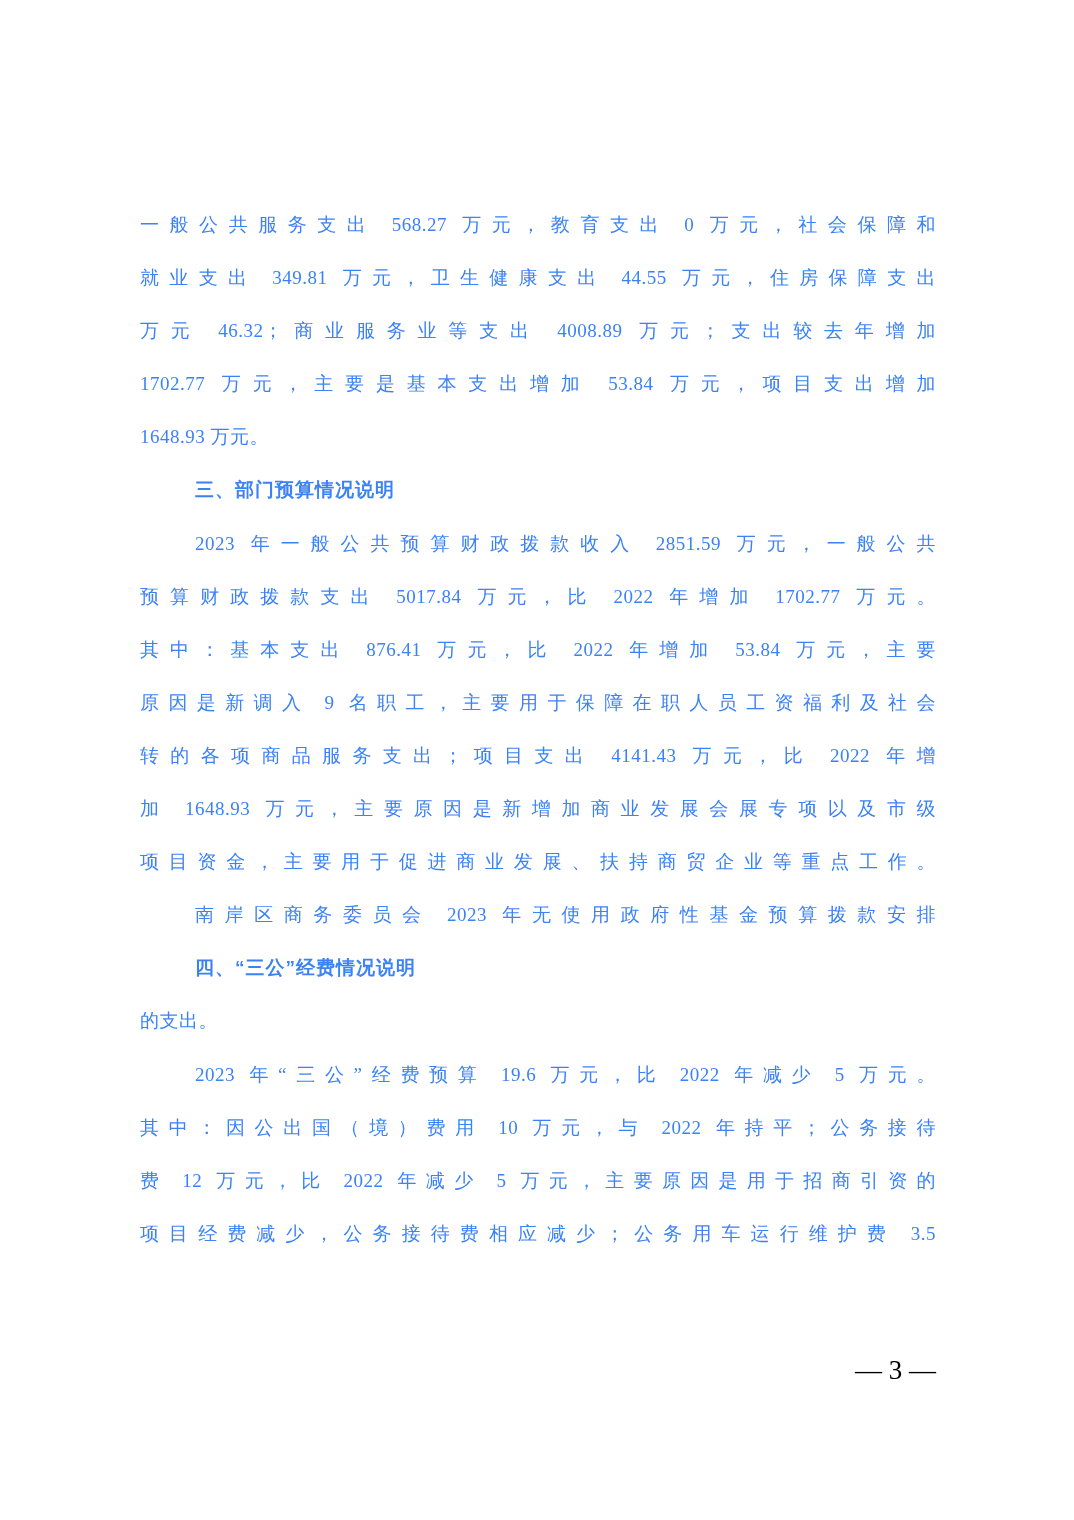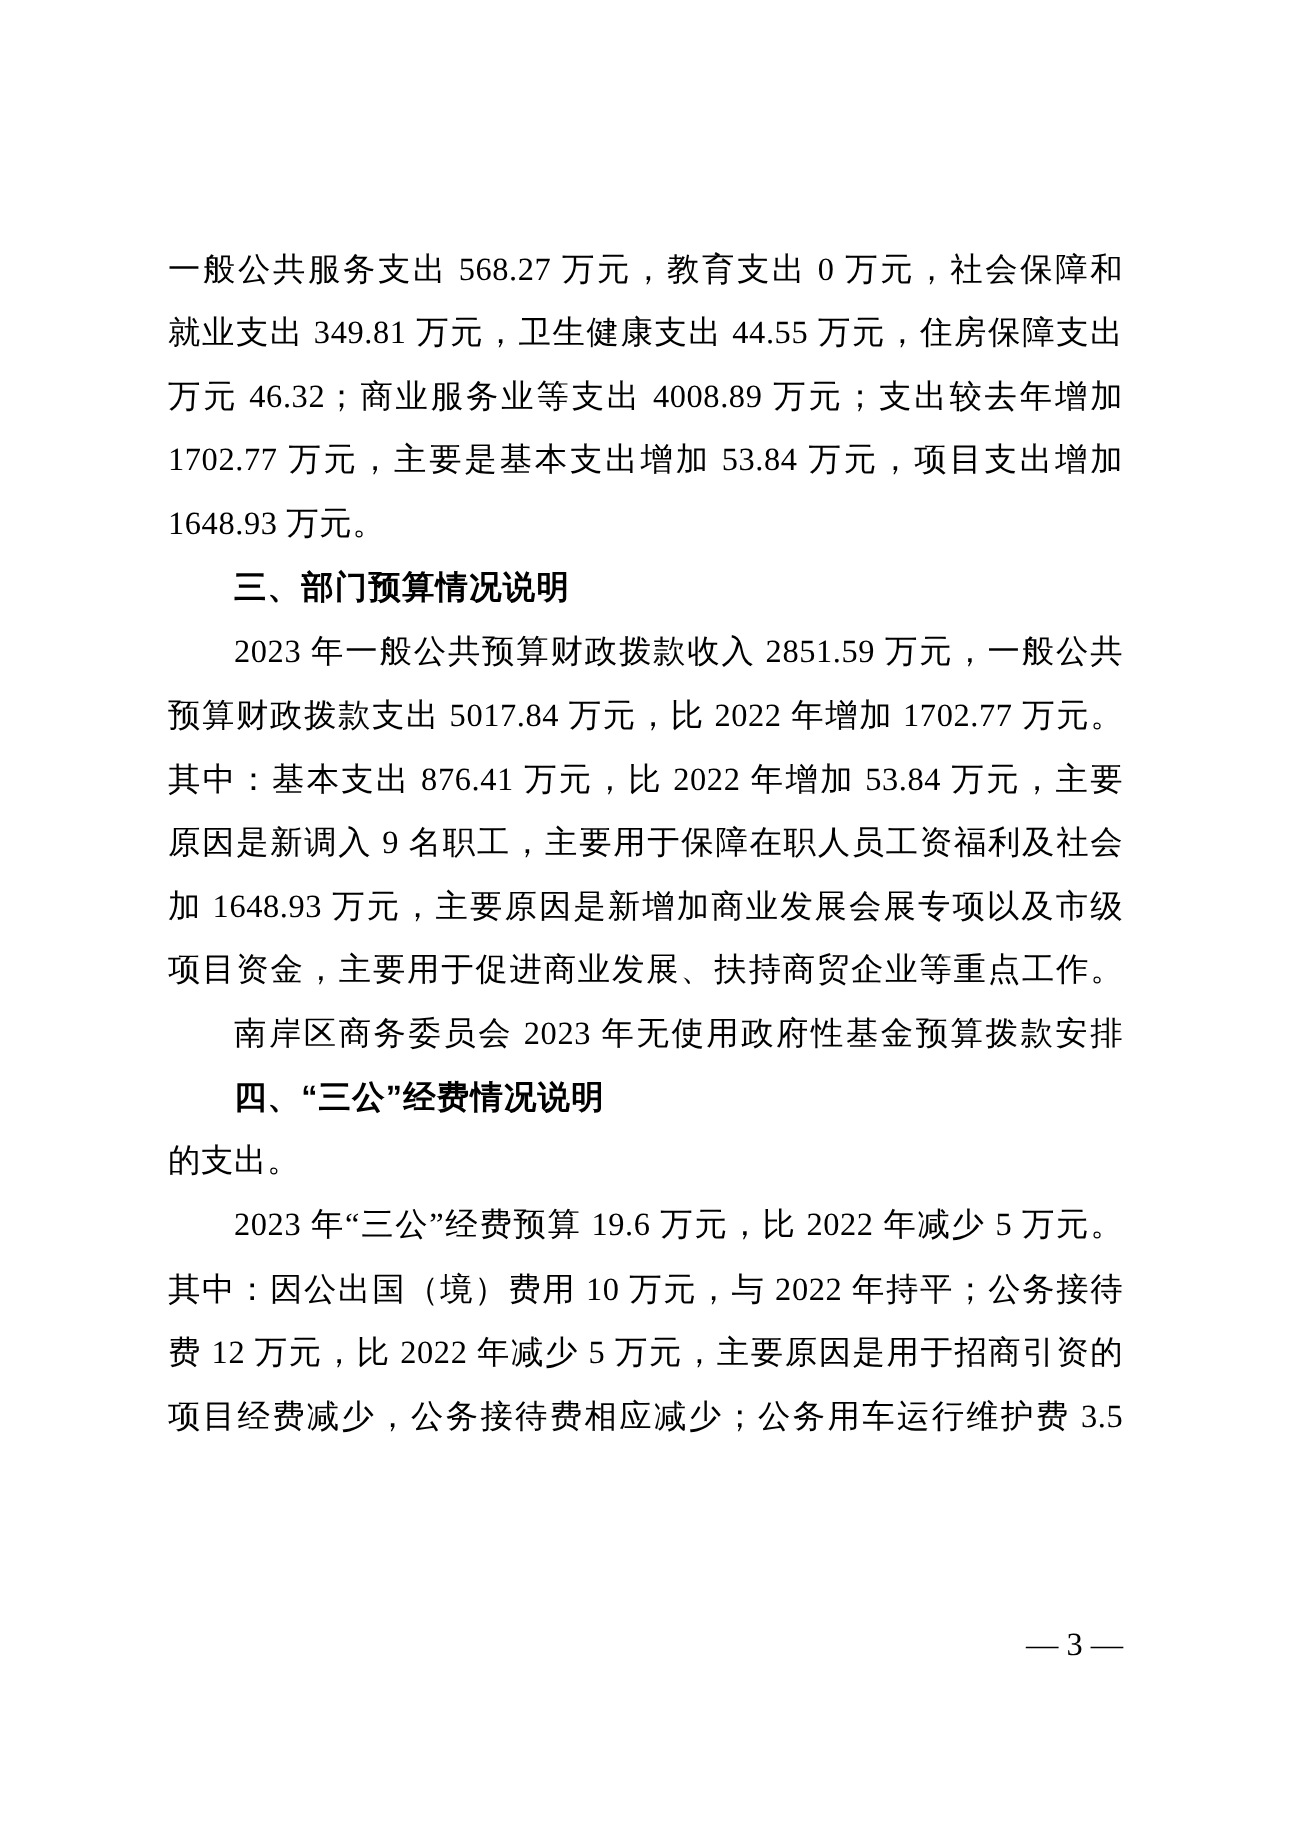--- a/index.html
+++ b/index.html
@@ -15,23 +15,23 @@
     overflow: hidden;
     font-family: "Liberation Serif", "DejaVu Serif", serif;
   }
   .content {
     position: absolute;
     left: 140px;
     top: 198px;
     width: 796px;
   }
   .line {
-    font-size: 27px;
+    font-size: 19px;
     line-height: 53.1px;
-    color: #000000;
+    color: #3b82f6;
     letter-spacing: 0.5px;
     white-space: normal;
   }
   .line.justify {
     text-align: justify;
     text-align-last: justify;
   }
   .line.indent {
     text-indent: 55px;
   }
@@ -60,20 +60,21 @@
       <div class="line justify">一般公共服务支出 568.27 万元，教育支出 0 万元，社会保障和</div>
       <div class="line justify">就业支出 349.81 万元，卫生健康支出 44.55 万元，住房保障支出</div>
       <div class="line justify">万元 46.32；商业服务业等支出 4008.89 万元；支出较去年增加</div>
       <div class="line justify">1702.77 万元，主要是基本支出增加 53.84 万元，项目支出增加</div>
       <div class="line">1648.93 万元。</div>
       <div class="line heading indent">三、部门预算情况说明</div>
       <div class="line indent justify">2023 年一般公共预算财政拨款收入 2851.59 万元，一般公共</div>
       <div class="line justify">预算财政拨款支出 5017.84 万元，比 2022 年增加 1702.77 万元。</div>
       <div class="line justify">其中：基本支出 876.41 万元，比 2022 年增加 53.84 万元，主要</div>
       <div class="line justify">原因是新调入 9 名职工，主要用于保障在职人员工资福利及社会</div>
+      <div class="line justify">转的各项商品服务支出；项目支出 4141.43 万元，比 2022 年增</div>
       <div class="line justify">加 1648.93 万元，主要原因是新增加商业发展会展专项以及市级</div>
       <div class="line justify">项目资金，主要用于促进商业发展、扶持商贸企业等重点工作。</div>
       <div class="line indent justify">南岸区商务委员会 2023 年无使用政府性基金预算拨款安排</div>
       <div class="line heading indent">四、“三公”经费情况说明</div>
       <div class="line">的支出。</div>
       <div class="line indent justify">2023 年“三公”经费预算 19.6 万元，比 2022 年减少 5 万元。</div>
       <div class="line justify">其中：因公出国（境）费用 10 万元，与 2022 年持平；公务接待</div>
       <div class="line justify">费 12 万元，比 2022 年减少 5 万元，主要原因是用于招商引资的</div>
       <div class="line justify">项目经费减少，公务接待费相应减少；公务用车运行维护费 3.5</div>
     </div>

